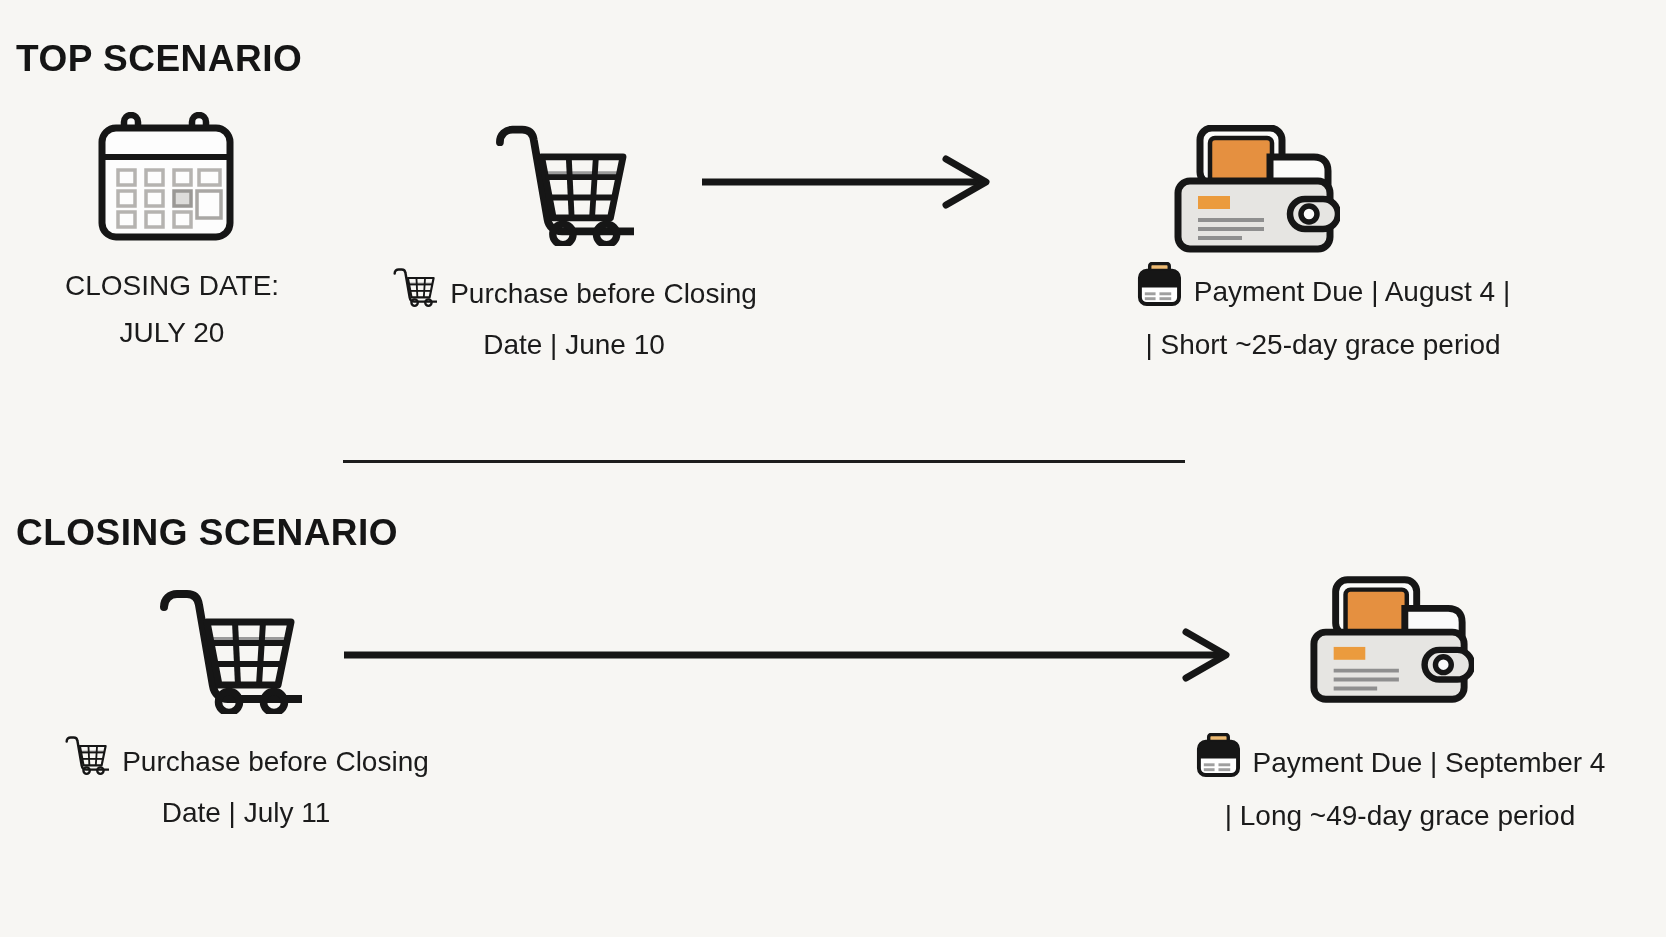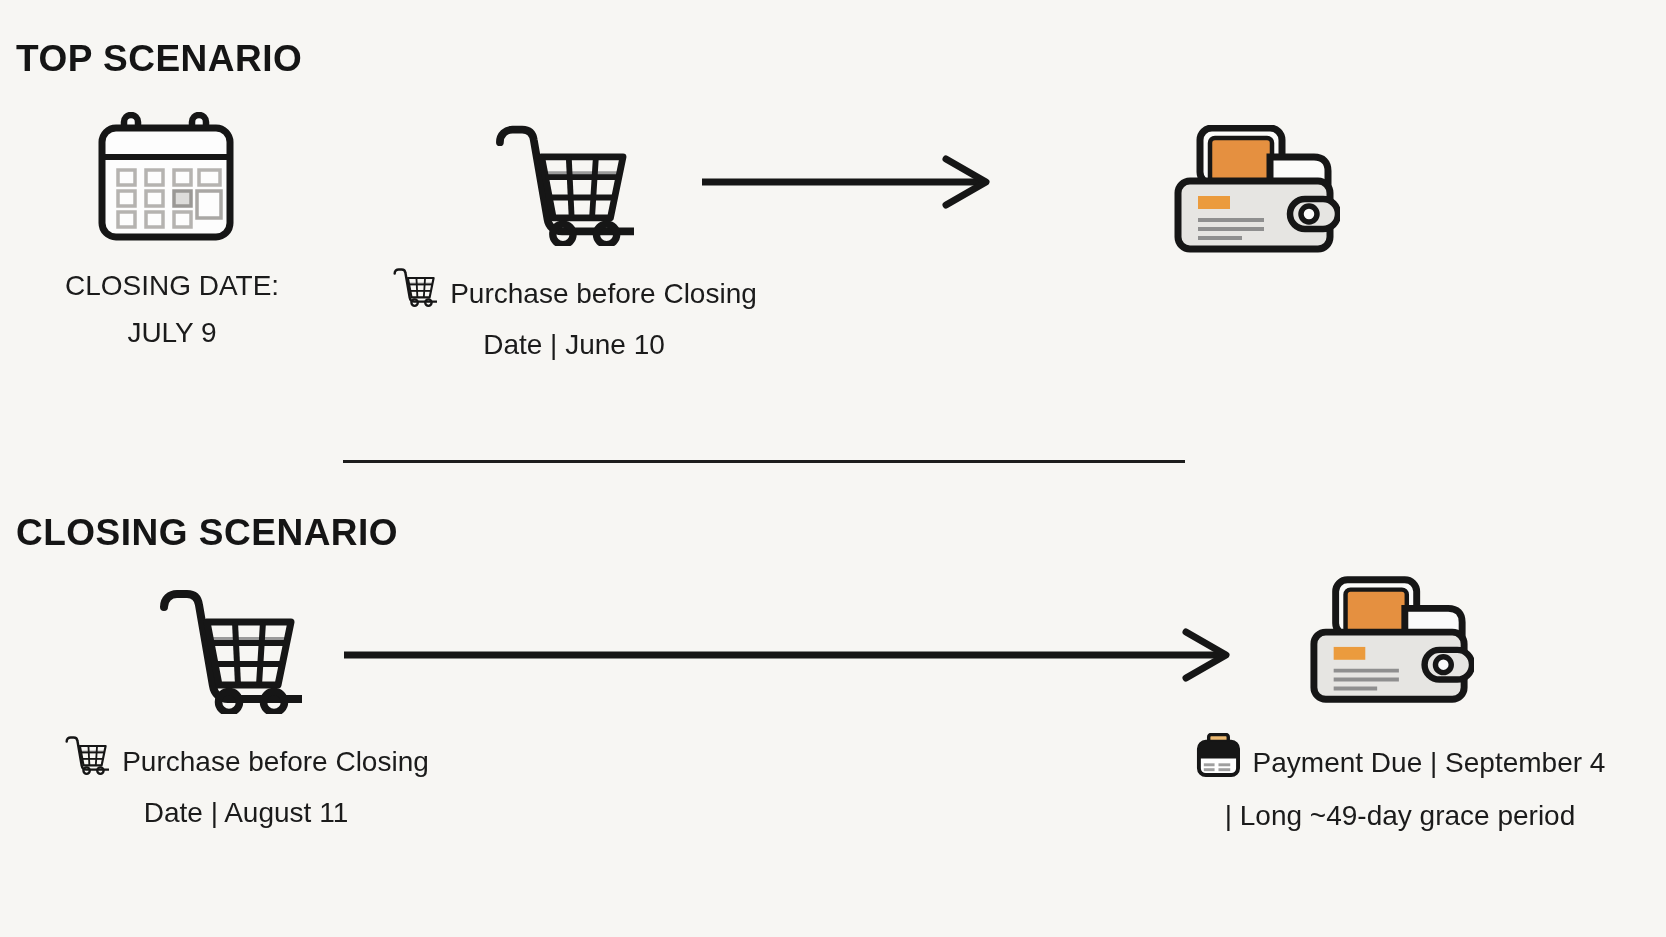--- a/index.html
+++ b/index.html
@@ -112,35 +112,46 @@
   <span class="icon-abs wallet-a" style="left:1170px;top:125px;">
     <svg width="170" height="128" viewBox="0 0 170 128">
         <use href="#wallet"></use>
       </svg>
   </span>
 
   <div class="txt" style="left:22px;top:262px;width:300px;">
     <div class="row1">
         <span>CLOSING DATE:</span>
       </div>
-    <div>JULY 9</div>
+    <div>JULY 20</div>
   </div>
 
   <div class="txt" style="left:358px;top:265px;width:432px;">
     <div class="row1">
       <span class="inline-glyph">
         <svg width="46" height="42" viewBox="0 0 150 132">
             <use href="#cart"></use>
           </svg>
       </span>
       <span>Purchase before Closing</span>
     </div>
     <div>Date | June 10</div>
   </div>
 
+  <div class="txt" style="left:1033px;top:262px;width:580px;">
+    <div class="row1">
+      <span class="inline-glyph">
+        <svg width="45" height="45" viewBox="0 0 46 46">
+            <use href="#wallet-mini"></use>
+          </svg>
+      </span>
+      <span>Payment Due | August 4 |</span>
+    </div>
+    <div>| Short ~25-day grace period</div>
+  </div>
 
   <div class="divider"></div>
 
   <div class="heading heading-bottom">CLOSING SCENARIO</div>
 
   <span class="icon-abs" style="left:152px;top:582px;">
     <svg width="150" height="132" viewBox="0 0 150 132">
         <use href="#cart"></use>
       </svg>
   </span>
@@ -160,21 +171,21 @@
 
   <div class="txt" style="left:31px;top:733px;width:430px;">
     <div class="row1">
       <span class="inline-glyph">
         <svg width="46" height="42" viewBox="0 0 150 132">
             <use href="#cart"></use>
           </svg>
       </span>
       <span>Purchase before Closing</span>
     </div>
-    <div>Date | August 11</div>
+    <div>Date | July 11</div>
   </div>
 
   <div class="txt" style="left:1110px;top:733px;width:580px;">
     <div class="row1">
       <span class="inline-glyph">
         <svg width="45" height="45" viewBox="0 0 46 46">
             <use href="#wallet-mini"></use>
           </svg>
       </span>
       <span>Payment Due | September 4</span>

